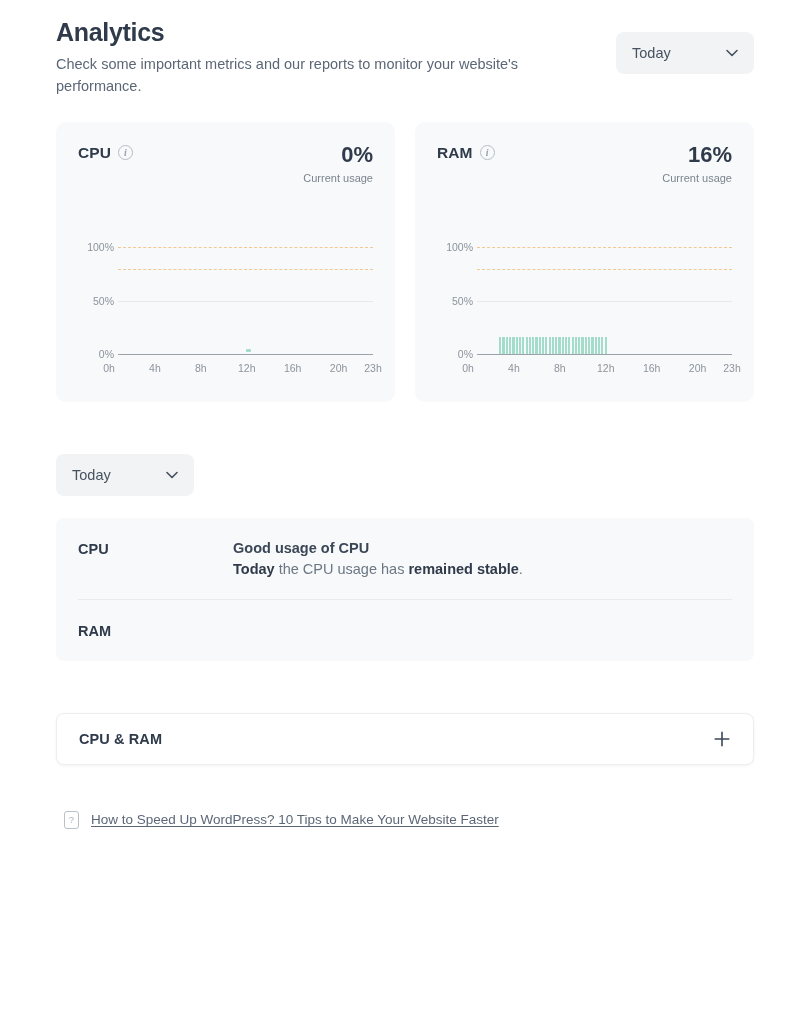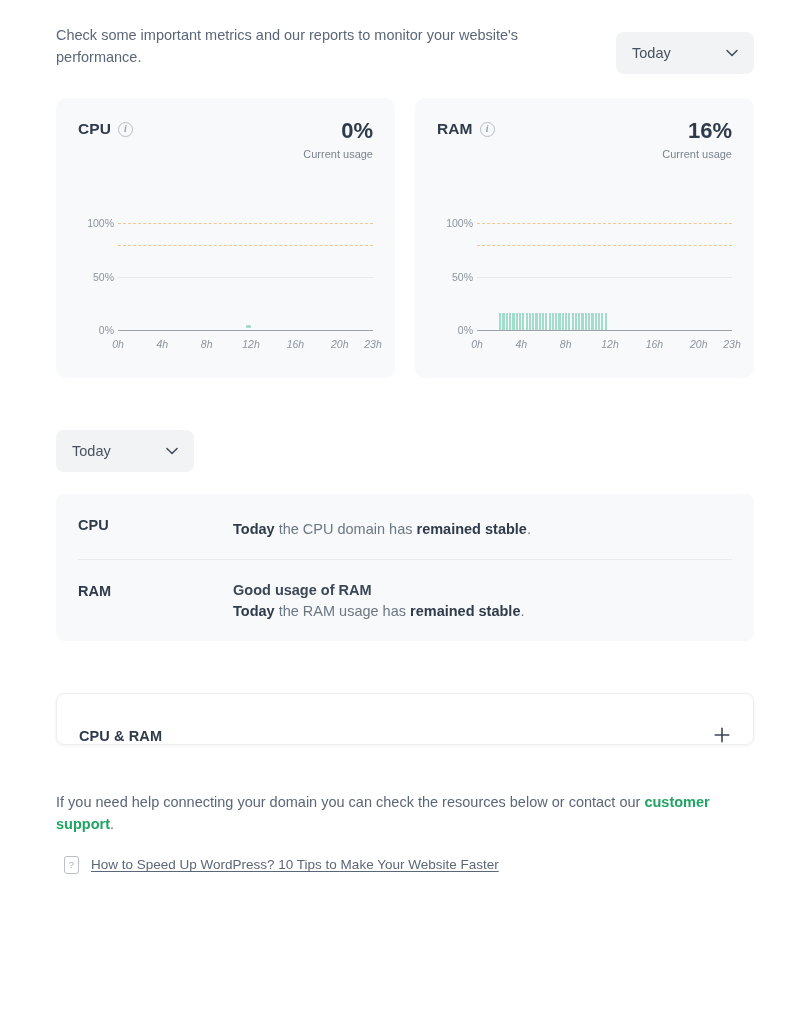--- a/index.html
+++ b/index.html
@@ -79,21 +79,21 @@
   }
   .gl { position: absolute; left: 0; right: 0; height: 0; }
   .gl.dash { border-top: 1.4px dashed #f2c893; }
   .gl.solid-light { border-top: 1.2px solid #e7e9ea; }
   .gl.axis { border-top: 1.4px solid #9aa3ab; }
   .ylab {
     position: absolute; left: 0; width: 36px; text-align: right;
     font-size: 10.5px; color: #8c949d; transform: translateY(-50%);
   }
   .xlabs {
-    position: absolute; left: 40px; right: 0; bottom: 0; height: 22px; font-style: italic;
+    position: absolute; left: 31px; right: 0; bottom: 0; height: 22px;
   }
   .xlab {
     position: absolute; font-size: 10.5px; color: #8c949d;
     transform: translateX(-50%); top: 4px; white-space: nowrap;
   }
   .bars {
     position: absolute; left: 0; right: 0; bottom: 0; top: 0;
     overflow: hidden;
   }
   .bar { position: absolute; bottom: 0; }
@@ -119,21 +119,21 @@
   .report-body { flex: 1 1 auto; }
   .report-title { font-size: 14.5px; font-weight: 700; color: #3b4757; }
   .report-desc { font-size: 14.5px; color: #6b7784; margin-top: 5px; }
   .report-desc b { color: #2f3a4a; font-weight: 700; }
 
   
   .accordion {
     margin-top: 24px; background: #ffffff;
     border: 1px solid #eceef0; border-radius: 8px;
     box-shadow: 0 1px 3px rgba(30,40,55,0.06);
-    height: 52px; display: flex; align-items: flex-end; justify-content: space-between;
+    height: 52px; display: flex; align-items: center; justify-content: space-between;
     padding: 0 22px; cursor: pointer;
   }
   .accordion-label {
     font-size: 14.5px; font-weight: 700; color: #2f3a4a; letter-spacing: 0.1px;
   }
   .plus { color: #3b4757; line-height: 0; }
 
   
   .link-green { color: #1fa463; font-weight: 700; text-decoration: none; cursor: pointer; }
   .help-list { margin-top: 20px; }
@@ -153,20 +153,21 @@
   }
 </style>
 </head>
 <body>
 
 <div class="page">
 
   <div style="padding-top:18px;">
     <div class="sec-head">
       <div class="sec-head-text">
+        <h1 class="h1">Analytics</h1>
         <p class="sub">Check some important metrics and our reports to monitor your website's performance.</p>
       </div>
       <div class="dropdown" style="margin-top:14px;">
         <span>Today</span>
         <span class="chev">
           <svg width="12" height="8" viewBox="0 0 12 8">
               <path d="M1 1.5L6 6.5L11 1.5" stroke="#47525f" stroke-width="1.6" fill="none" stroke-linecap="round" stroke-linejoin="round"></path>
             </svg>
         </span>
       </div>
@@ -288,51 +289,45 @@
               <path d="M1 1.5L6 6.5L11 1.5" stroke="#47525f" stroke-width="1.6" fill="none" stroke-linecap="round" stroke-linejoin="round"></path>
             </svg>
         </span>
       </div>
     </div>
 
     <div class="report">
       <div class="report-row">
         <div class="report-key">CPU</div>
         <div class="report-body">
+          <div class="report-title">Good usage of CPU</div>
           <div class="report-desc">
-            <b>Today</b><span> the CPU domain has </span><b>remained stable</b><span>.</span>
+            <b>Today</b><span> the CPU usage has </span><b>remained stable</b><span>.</span>
           </div>
         </div>
       </div>
       <div class="report-row">
         <div class="report-key">RAM</div>
-        <div class="report-body">
-          <div class="report-title">Good usage of RAM</div>
-          <div class="report-desc">
-            <b>Today</b><span> the RAM usage has </span><b>remained stable</b><span>.</span>
-          </div>
-        </div>
       </div>
     </div>
   </div>
 
   <div class="mt-big">
 
     <div class="accordion">
       <span class="accordion-label">CPU &amp; RAM</span>
       <span class="plus">
         <svg width="18" height="18" viewBox="0 0 18 18">
             <path d="M9 2.2V15.8M2.2 9H15.8" stroke="#3b4757" stroke-width="1.6" stroke-linecap="round"></path>
           </svg>
       </span>
     </div>
   </div>
 
   <div style="margin-top:46px;">
-    <p class="sub wide"><span>If you need help connecting your domain you can check the resources below or contact our </span><a class="link-green">customer support</a><span>.</span></p>
 
     <div class="help-list">
       <div class="help-item">
         <span class="doc-icon">?</span>
         <a class="help-link">How to Speed Up WordPress? 10 Tips to Make Your Website Faster</a>
       </div>
 
     </div>
   </div>
 

